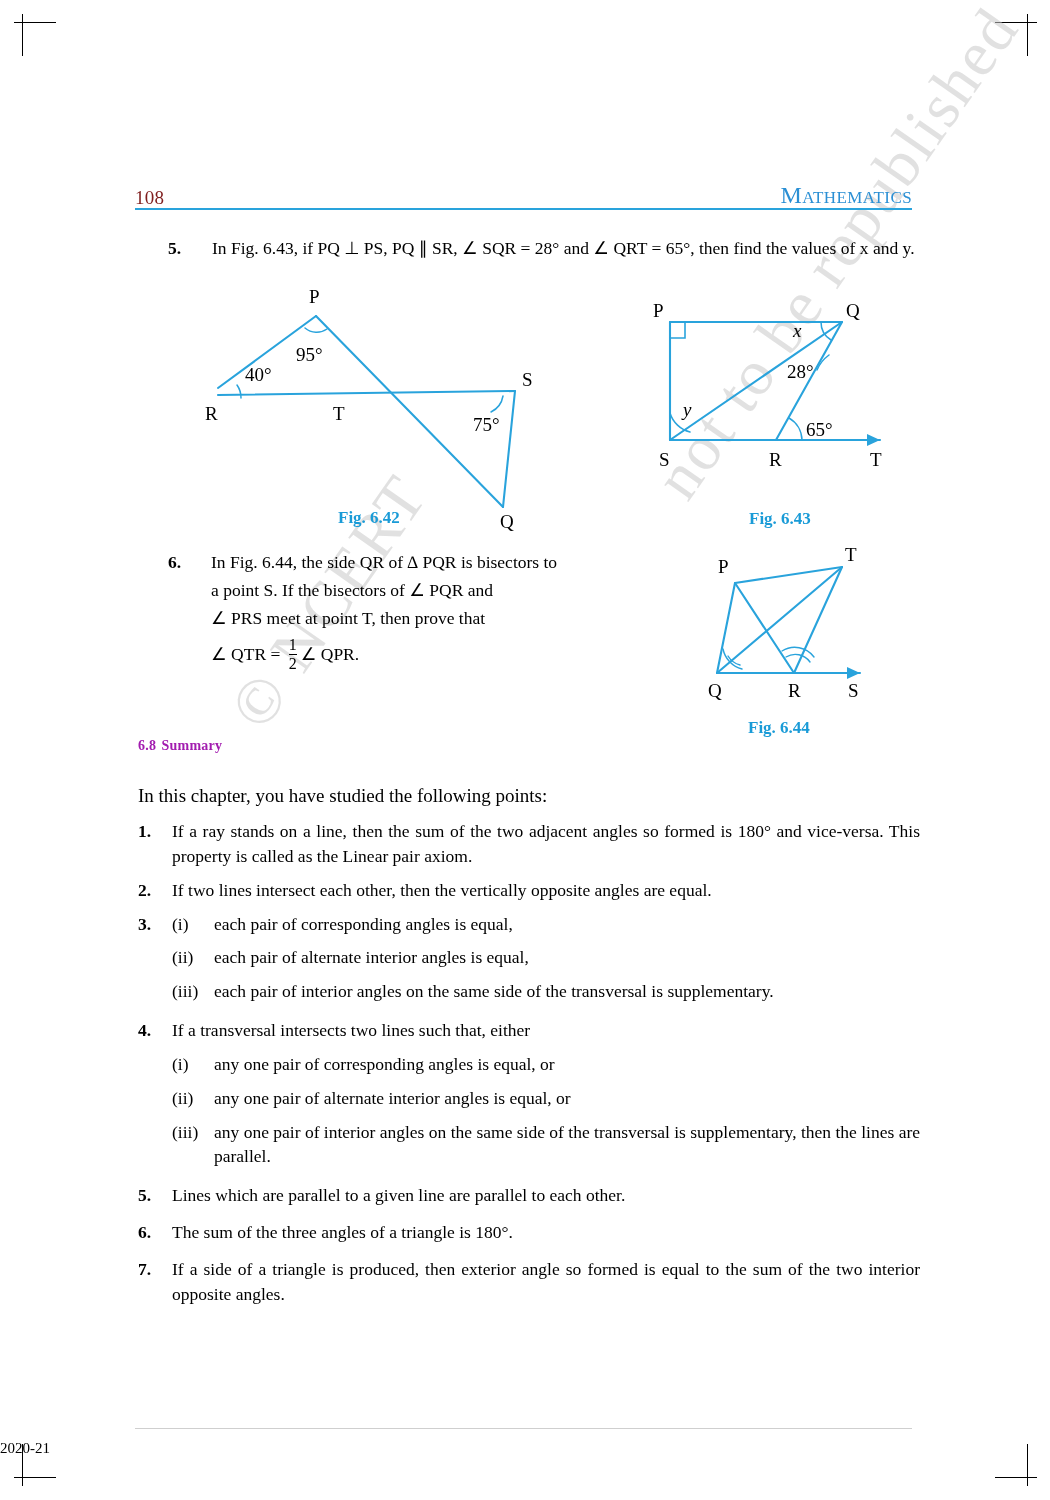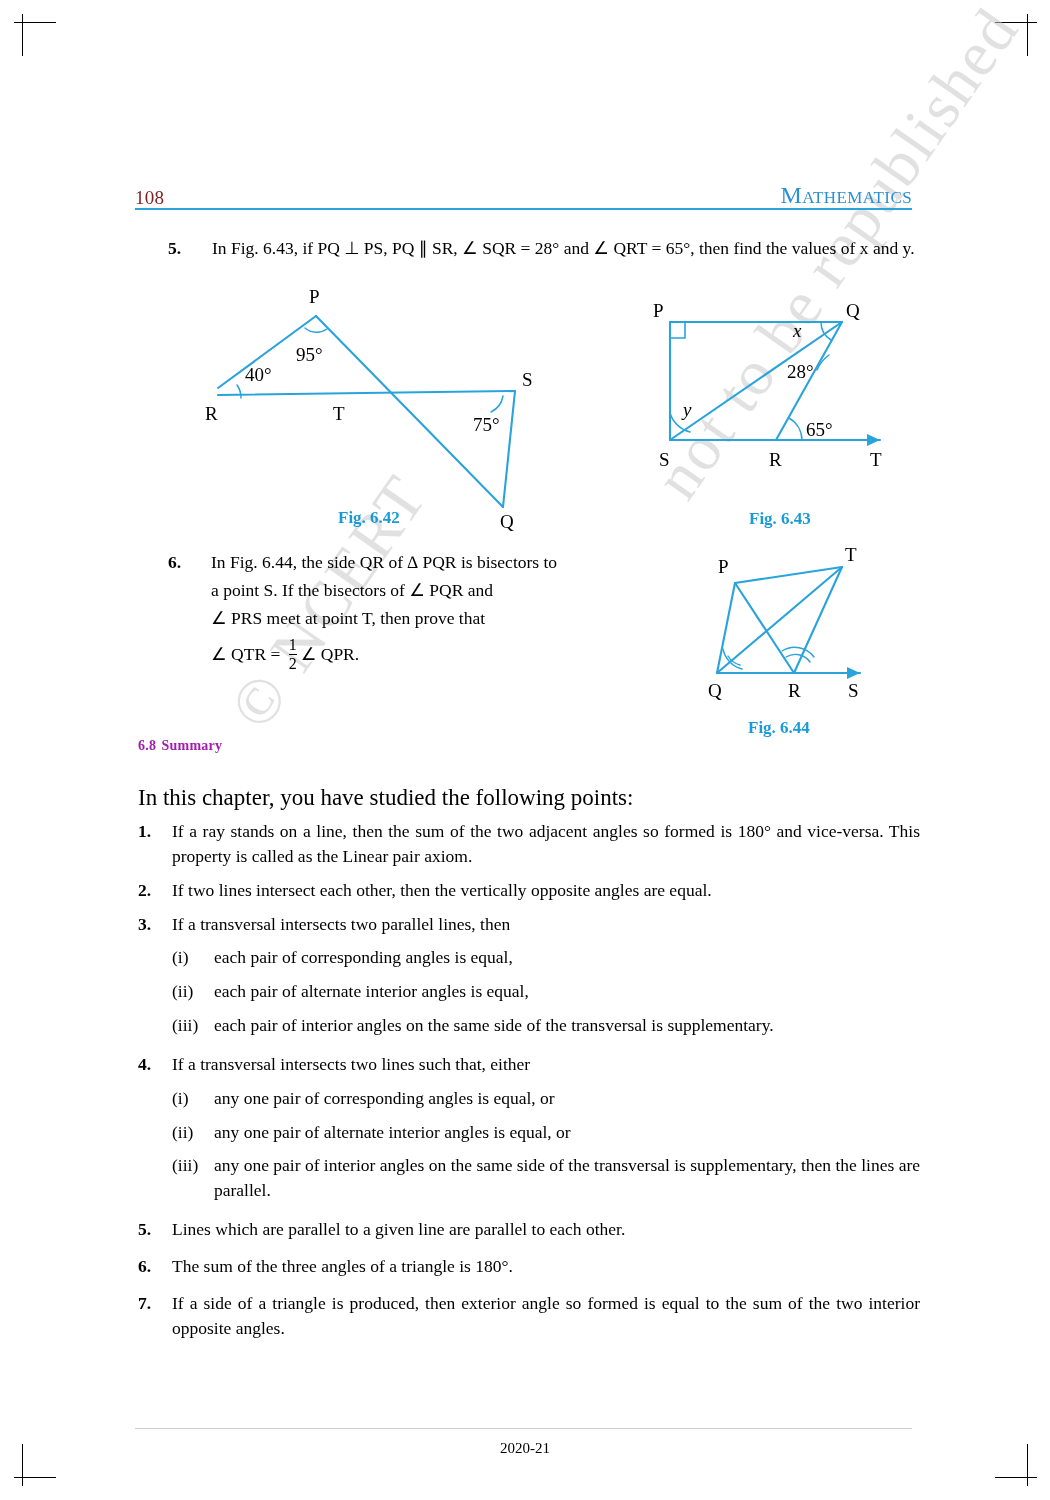--- a/index.html
+++ b/index.html
@@ -126,21 +126,21 @@
     font-weight: bold;
     color: #a21caf;
     letter-spacing: 0.2px;
   }
   .sum-head .sp { letter-spacing: 2px; }
 
   .intro {
     position: absolute;
     left: 138px;
     top: 785px;
-    font-size: 23px;
+    font-size: 19px;
   }
 
   .list {
     position: absolute;
     left: 138px;
     top: 819px;
     width: 782px;
     font-size: 17.5px;
   }
   .item {
@@ -206,21 +206,21 @@
     transform: rotate(-55deg);
     transform-origin: left top;
     letter-spacing: 2px;
   }
 
   .footer {
     position: absolute;
     left: 0;
     top: 1440px;
     width: 1050px;
-    text-align: center;
+    text-align: left;
     font-size: 15px;
   }
   .footer-rule {
     position: absolute;
     left: 135px;
     top: 1428px;
     width: 777px;
     height: 1px;
     background: #cfcfcf;
   }
@@ -382,21 +382,20 @@
       <div class="txt">If a ray stands on a line, then the sum of the two adjacent angles so formed is 180° and vice-versa. This property is called as the Linear pair axiom.</div>
     </div>
 
     <div class="item">
       <span class="bullet">2.</span>
       <div class="txt">If two lines intersect each other, then the vertically opposite angles are equal.</div>
     </div>
 
     <div class="item">
       <span class="bullet">3.</span>
-      <div class="txt">If a transversal intersects two parallel lines, then</div>
       <div class="sub">
         <span class="rbullet">(i)</span>
         <div class="stxt">each pair of corresponding angles is equal,</div>
       </div>
       <div class="sub">
         <span class="rbullet">(ii)</span>
         <div class="stxt">each pair of alternate interior angles is equal,</div>
       </div>
       <div class="sub">
         <span class="rbullet">(iii)</span>

